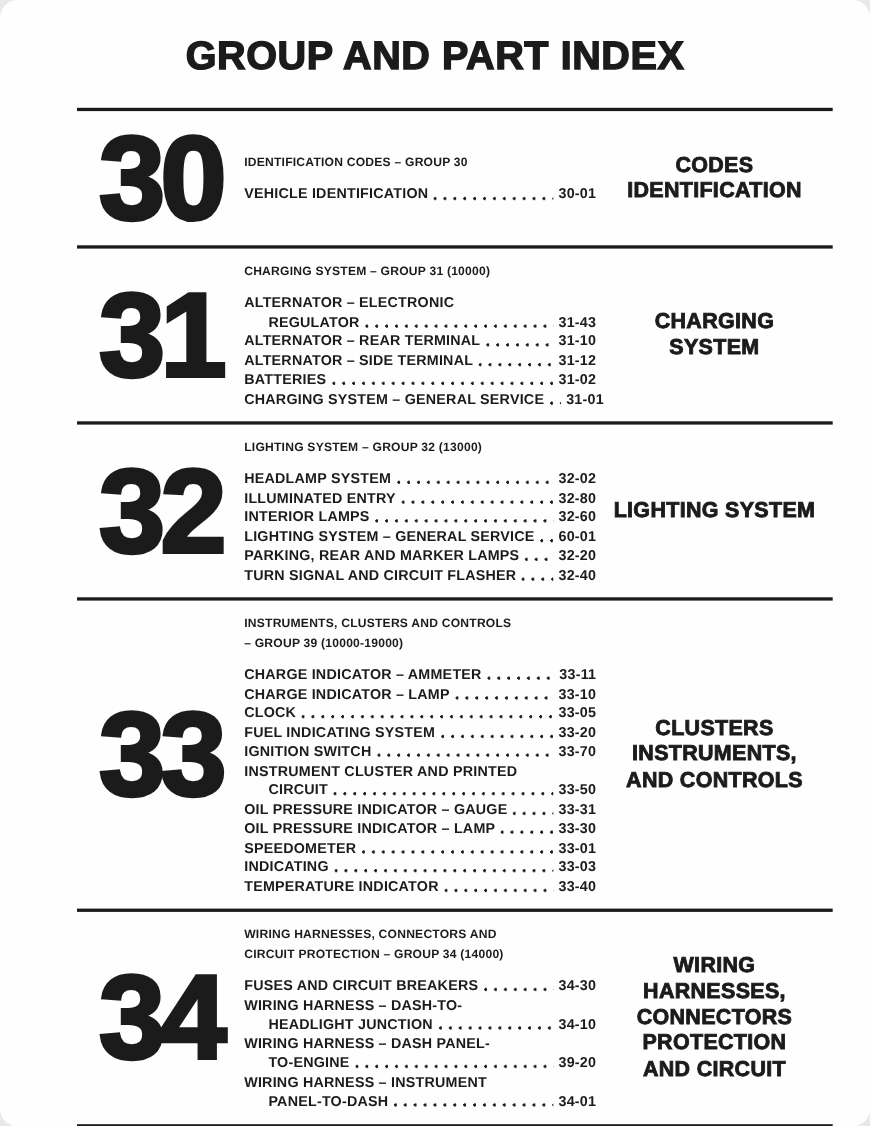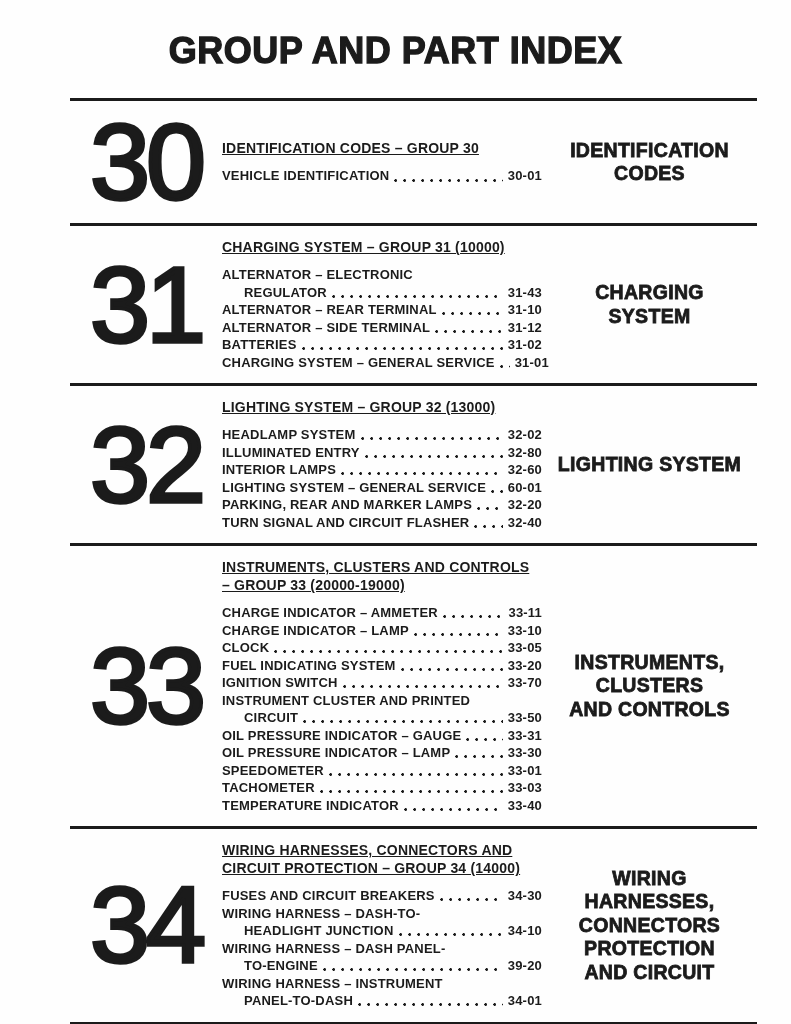--- a/index.html
+++ b/index.html
@@ -5,20 +5,21 @@
   html,body{margin:0;padding:0;background:#e8e8e8;}
   .page{
     position:relative;
     width:791px;height:1024px;
     margin:0 auto;
     background:#fefefe;
     color:#1b1b1b;
     font-family:"Liberation Sans", sans-serif;
     overflow:hidden;
     box-sizing:border-box;
+    border-radius:16px;
   }
   .title{
     margin:30px 0 0 0;
     text-align:center;
     font-size:36px;
     font-weight:bold;
     letter-spacing:0.5px;
     -webkit-text-stroke:1.3px #1b1b1b;
   }
   .rule{
@@ -39,36 +40,35 @@
   #sections section:nth-of-type(2){min-height:146px;}
   #sections section:nth-of-type(3){min-height:147px;}
   #sections section:nth-of-type(4){min-height:254px;}
   #sections section:nth-of-type(5){min-height:174px;}
   .col-num{
     width:152px;
     flex:0 0 152px;
     text-align:center;
     font-size:108px;
     line-height:0.85;
-    font-weight:normal;
+    font-weight:bold;
     letter-spacing:-4px;
     -webkit-text-stroke:3.5px #1b1b1b;
   }
   .col-mid{
     width:320px;
     flex:0 0 320px;
     padding:12px 0;
   }
   .heading{
-    font-size:14px;
+    font-size:11px;
     font-weight:bold;
     line-height:18px;
     letter-spacing:0.2px;
     margin-bottom:10px;
-    text-decoration:underline;
   }
   .item{font-size:13px;font-weight:bold;line-height:17.5px;letter-spacing:0.2px;}
   .item .row{display:flex;align-items:flex-end;}
   .item .row.cont .lbl{padding-left:22px;}
   .lbl{white-space:nowrap;}
   .pg{white-space:nowrap;}
   .dots{
     flex:1 1 auto;
     min-width:10px;
     height:14px;
@@ -106,22 +106,22 @@
             <div class="item">
               <div class="row">
                 <span class="lbl">VEHICLE IDENTIFICATION</span>
                 <span class="dots"></span>
                 <span class="pg">30-01</span>
               </div>
             </div>
           </div>
     </div>
     <div class="col-side">
+          <div>CODES</div>
           <div>IDENTIFICATION</div>
-          <div>CODES</div>
         </div>
   </section>
 <div class="rule"></div>
   <section>
     <div class="col-num">31</div>
     <div class="col-mid">
       <div class="heading">
             <div>CHARGING SYSTEM – GROUP 31 (10000)</div>
           </div>
       <div class="items">
@@ -223,21 +223,21 @@
     <div class="col-side">
           <div>LIGHTING SYSTEM</div>
         </div>
   </section>
 <div class="rule"></div>
   <section>
     <div class="col-num">33</div>
     <div class="col-mid">
       <div class="heading">
             <div>INSTRUMENTS, CLUSTERS AND CONTROLS</div>
-            <div>– GROUP 33 (20000-19000)</div>
+            <div>– GROUP 39 (10000-19000)</div>
           </div>
       <div class="items">
             <div class="item">
               <div class="row">
                 <span class="lbl">CHARGE INDICATOR – AMMETER</span>
                 <span class="dots"></span>
                 <span class="pg">33-11</span>
               </div>
             </div>
             <div class="item">
@@ -292,37 +292,37 @@
             </div>
             <div class="item">
               <div class="row">
                 <span class="lbl">SPEEDOMETER</span>
                 <span class="dots"></span>
                 <span class="pg">33-01</span>
               </div>
             </div>
             <div class="item">
               <div class="row">
-                <span class="lbl">TACHOMETER</span>
+                <span class="lbl">INDICATING</span>
                 <span class="dots"></span>
                 <span class="pg">33-03</span>
               </div>
             </div>
             <div class="item">
               <div class="row">
                 <span class="lbl">TEMPERATURE INDICATOR</span>
                 <span class="dots"></span>
                 <span class="pg">33-40</span>
               </div>
             </div>
           </div>
     </div>
     <div class="col-side">
+          <div>CLUSTERS</div>
           <div>INSTRUMENTS,</div>
-          <div>CLUSTERS</div>
           <div>AND CONTROLS</div>
         </div>
   </section>
 <div class="rule"></div>
   <section>
     <div class="col-num">34</div>
     <div class="col-mid">
       <div class="heading">
             <div>WIRING HARNESSES, CONNECTORS AND</div>
             <div>CIRCUIT PROTECTION – GROUP 34 (14000)</div>

